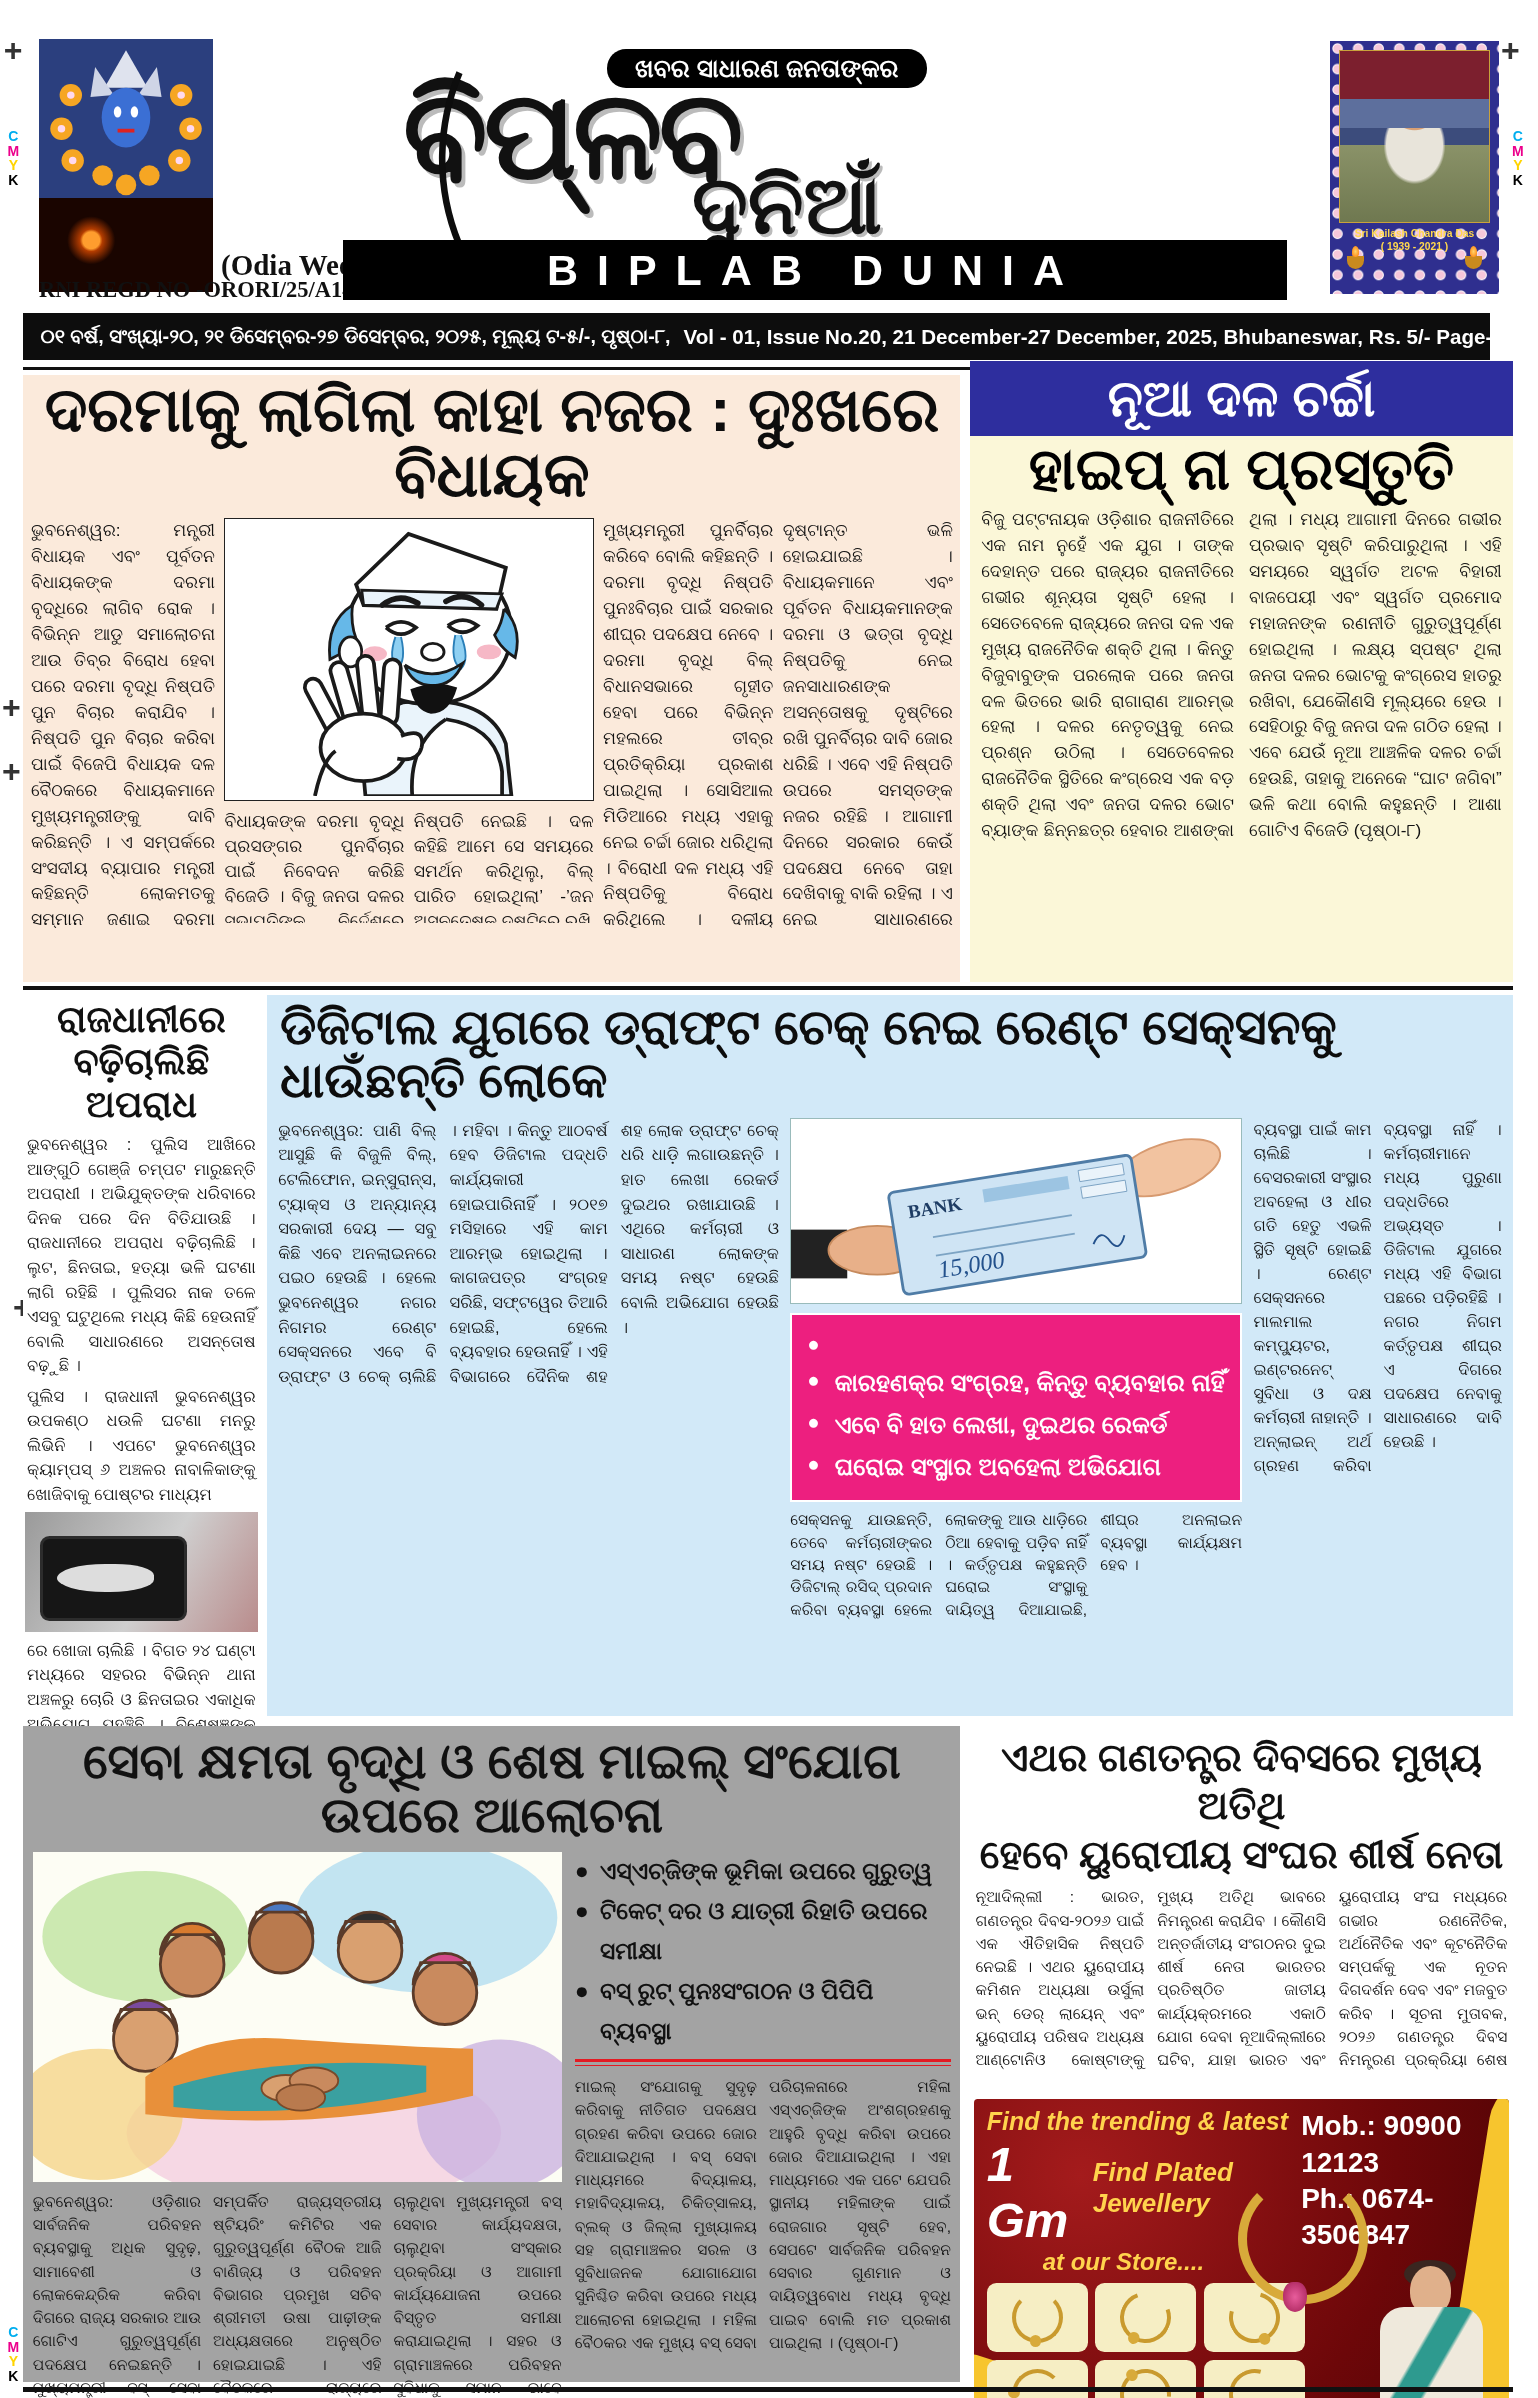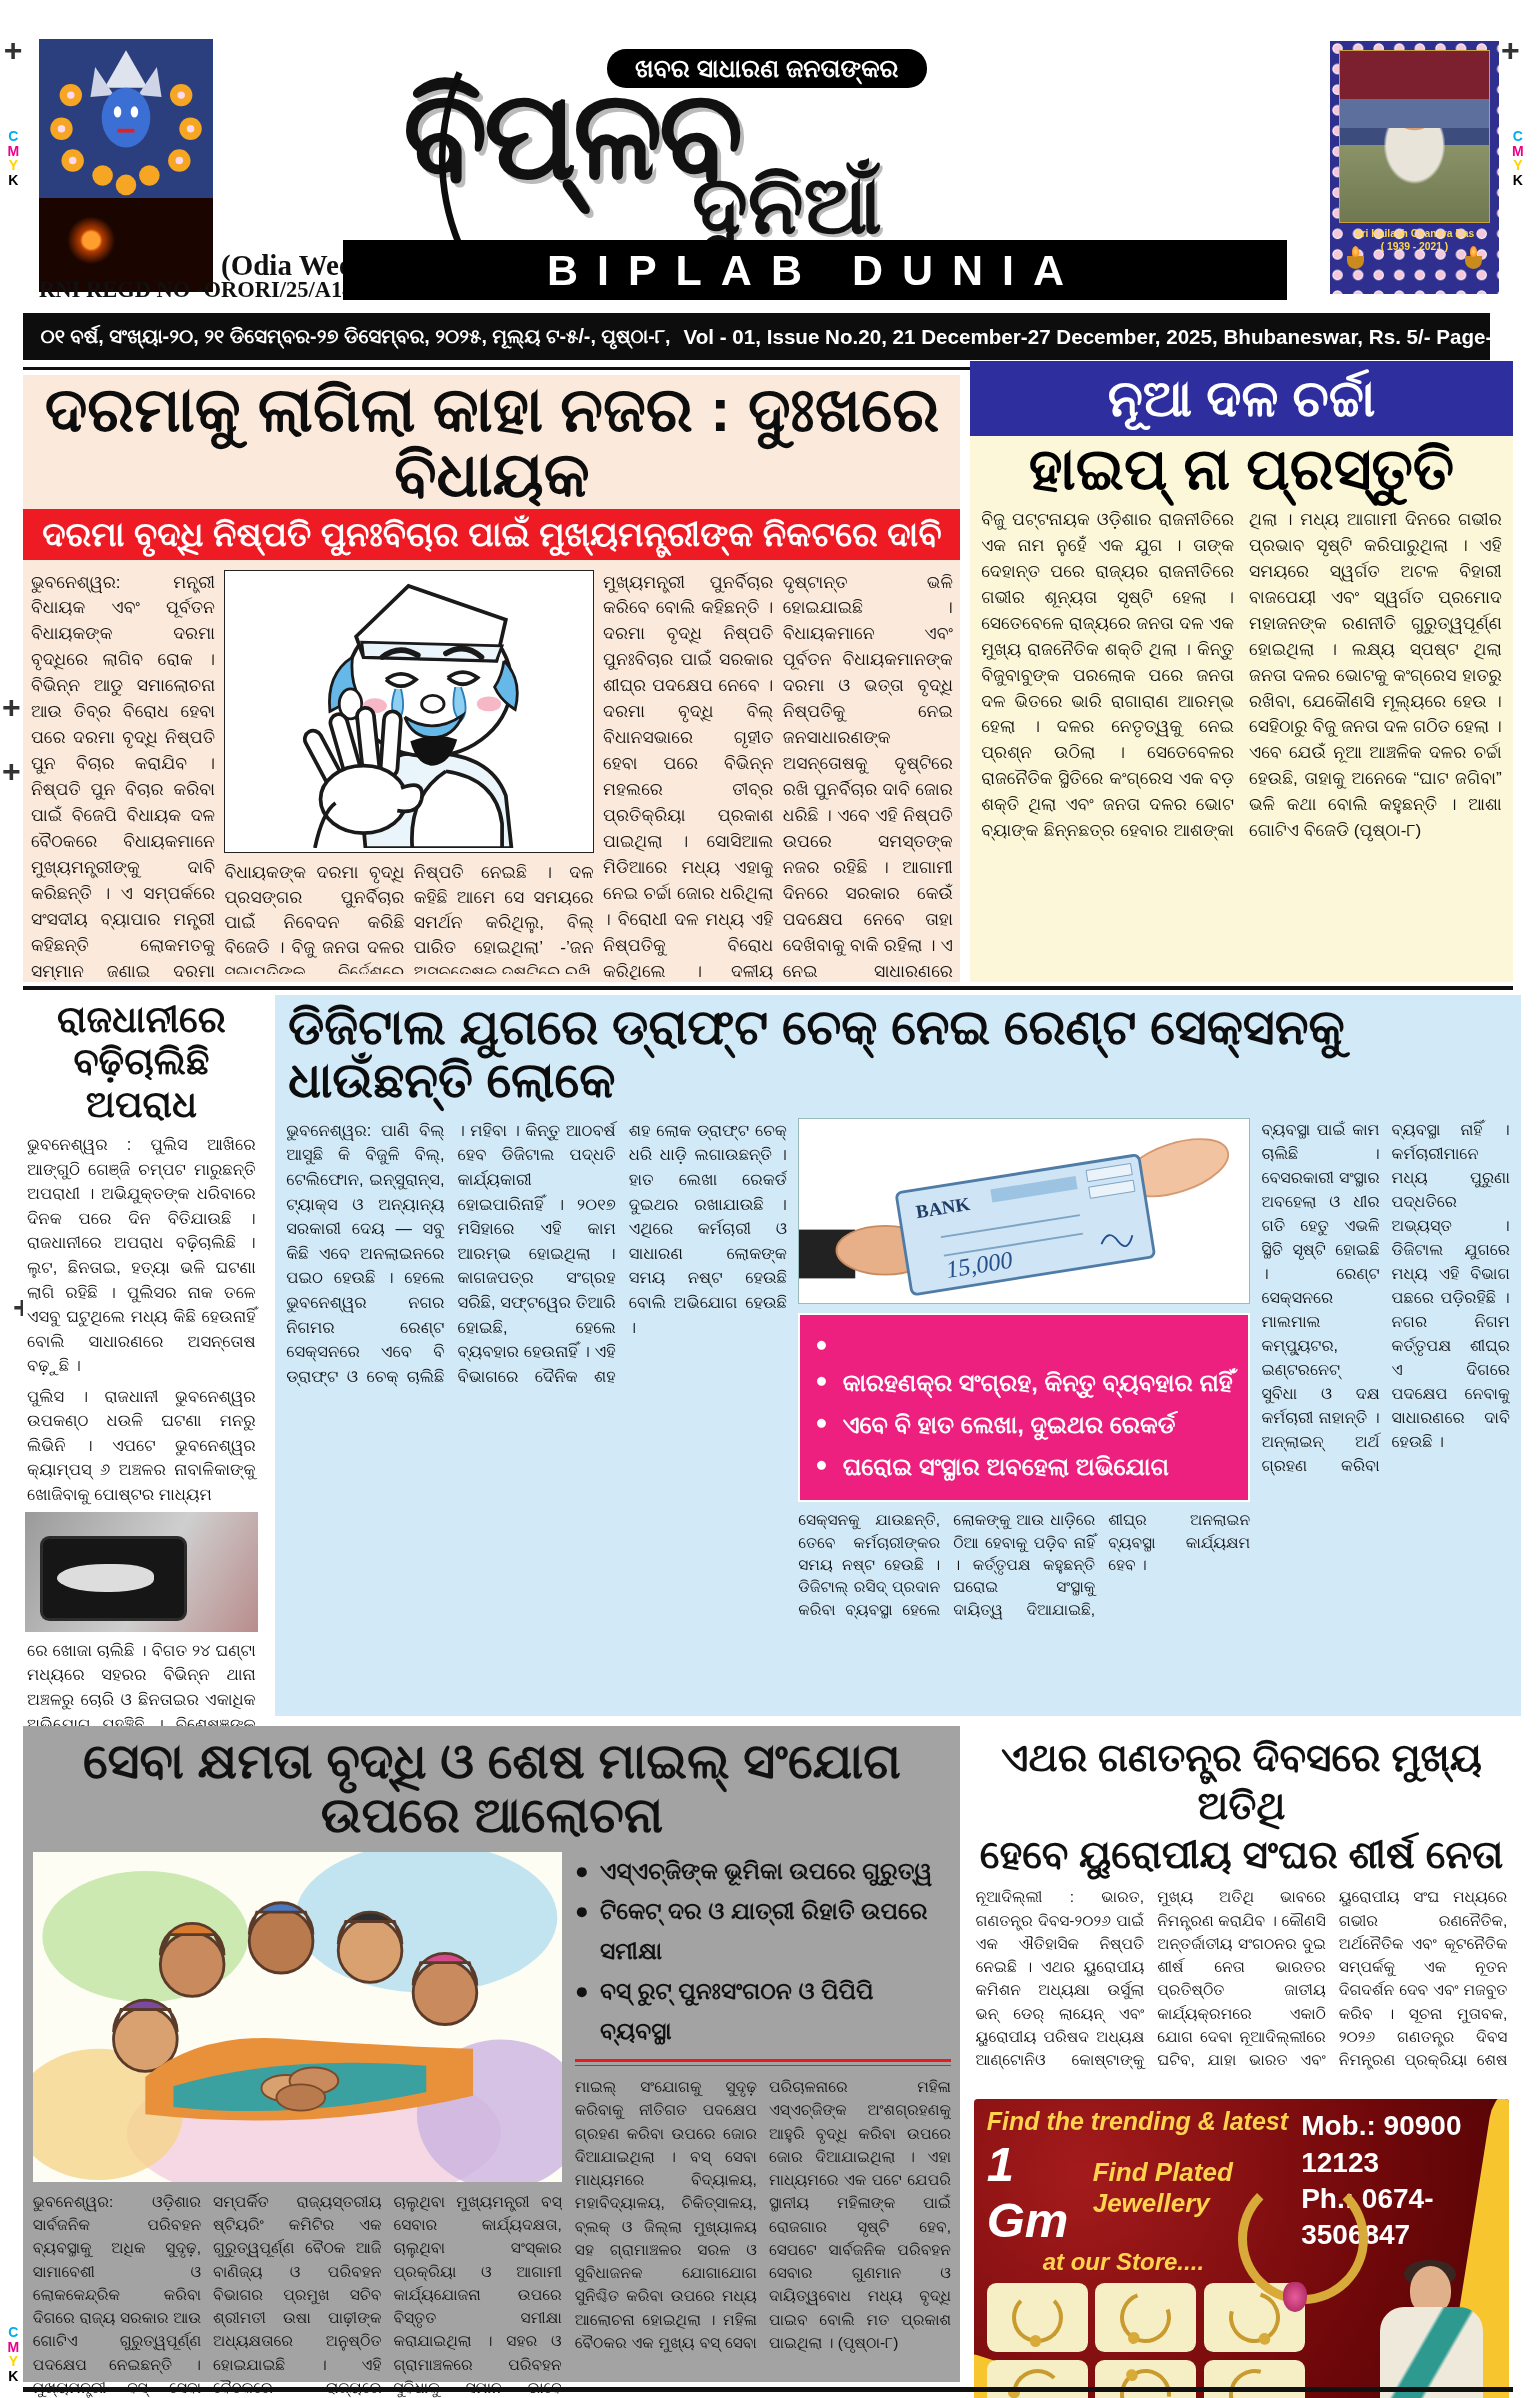--- a/index.html
+++ b/index.html
@@ -76,21 +76,21 @@
   .crime h3{margin:3.7px 0;font-size:37px;line-height:1.15;text-align:center;font-weight:bold;}
   .crime p{margin:5.6px 3.7px;font-size:16.4px;line-height:1.5;text-align:justify;}
   .crimephoto{margin:3.7px 1.9px;height:120px;
     background:linear-gradient(120deg,#9a9a9a,#cfcfcf 55%,#b98c8c);position:relative;}
   .crimephoto .tab{position:absolute;left:15px;top:24px;width:141px;height:79px;background:#161616;
     border-radius:9.4px;border:3.7px solid #2c2c2c;}
   .crimephoto .sheet{position:absolute;left:32px;top:52px;width:97px;height:28px;background:#ddd;
     border-radius:50% 40% 45% 50%;}
 
   
-  .digital{left:267px;top:995px;width:1246px;height:721px;background:#d2e9f8;margin-left:8px;}
+  .digital{left:267px;top:995px;width:1246px;height:721px;background:#d2e9f8;}
   .digital h2{margin:5.6px 13px 1.9px;font-size:49px;font-weight:bold;line-height:1.1;color:#0d0d0d;}
   .digrow{display:flex;gap:11.2px;padding:7.5px 11.2px 0;box-sizing:border-box;}
   .dig3{width:506px;column-count:3;column-gap:13px;font-size:16.4px;line-height:1.5;
     text-align:justify;height:611px;overflow:hidden;}
   .digcenter{width:455px;display:flex;flex-direction:column;}
   .chequebox{background:#fff;border:0.9px solid #9bb;height:184px;}
   .pinkbox{margin-top:9.4px;background:#ed1f7f;border:2.8px solid #fff;color:#fff;padding:11.2px 15px;}
   .pinkbox .b{display:flex;gap:15px;font-size:24px;font-weight:bold;line-height:1.75;}
   .pinkbox .dot{font-size:20.6px;}
   .digsub{margin-top:7.5px;column-count:3;column-gap:13px;font-size:15.5px;line-height:1.45;
@@ -245,21 +245,20 @@
   </div>
 
   <div class="abs datebar">
     <span class="od">୦୧ ବର୍ଷ, ସଂଖ୍ୟା-୨୦, ୨୧ ଡିସେମ୍ବର-୨୭ ଡିସେମ୍ବର, ୨୦୨୫, ମୂଲ୍ୟ ଟ-୫/-, ପୃଷ୍ଠା-୮,</span>
     <span class="en">Vol - 01, Issue No.20, 21 December-27 December, 2025, Bhubaneswar,  Rs. 5/-  Page- 8</span>
   </div>
   <div class="abs toprule"></div>
 
   <div class="abs lead">
     <h1>ଦରମାକୁ ଲାଗିଲା କାହା ନଜର : ଦୁଃଖରେ ବିଧାୟକ</h1>
-    <div class="redbar">ଦରମା ବୃଦ୍ଧି ନିଷ୍ପତି ପୁନଃବିଚାର ପାଇଁ ମୁଖ୍ୟମନ୍ତ୍ରୀଙ୍କ ନିକଟରେ ଦାବି</div>
     <div class="leadbody">
       <div class="lcol lc1">ଭୁବନେଶ୍ୱର: ମନ୍ତ୍ରୀ ବିଧାୟକ ଏବଂ ପୂର୍ବତନ ବିଧାୟକଙ୍କ ଦରମା ବୃଦ୍ଧିରେ ଲାଗିବ ରୋକ । ବିଭିନ୍ନ ଆଡୁ ସମାଲୋଚନା ଆଉ ତିବ୍ର ବିରୋଧ ହେବା ପରେ ଦରମା ବୃଦ୍ଧି ନିଷ୍ପତି ପୁନ ବିଚାର କରାଯିବ । ନିଷ୍ପତି ପୁନ ବିଚାର କରିବା ପାଇଁ ବିଜେପି ବିଧାୟକ ଦଳ ବୈଠକରେ ବିଧାୟକମାନେ ମୁଖ୍ୟମନ୍ତ୍ରୀଙ୍କୁ ଦାବି କରିଛନ୍ତି । ଏ ସମ୍ପର୍କରେ ସଂସଦୀୟ ବ୍ୟାପାର ମନ୍ତ୍ରୀ କହିଛନ୍ତି ଲୋକମତକୁ ସମ୍ମାନ ଜଣାଇ ଦରମା ବୃଦ୍ଧି ନିଷ୍ପତି ଉପରେ ପୁନବିଚାର କରିବାକୁ ବିଧାୟକ ମାନେ ମୁଖ୍ୟମନ୍ତ୍ରୀଙ୍କୁ କହିଛନ୍ତି । ଜନସାଧାରଣଙ୍କ ଭାବନାକୁ ଗୁରୁତ୍ୱ ଦେଇ ଏହି ପଦକ୍ଷେପ ନିଆଯାଇଛି ବୋଲି ମନ୍ତ୍ରୀ କହିଛନ୍ତି । ସେହିପରି</div>
       <div class="lcenter">
         <div class="cartoonbox">
           <svg width="367" height="277" viewBox="0 0 392 296">
             <rect width="392" height="296" fill="#ffffff"></rect>
 
             <path d="M150 296 Q140 210 190 196 Q280 186 300 240 L306 296 Z" fill="#eaf4fb" stroke="#1a1a1a" stroke-width="4"></path>
             <path d="M236 214 Q290 222 296 270 L296 296 L200 296 Q196 240 236 214" fill="#ffffff" stroke="#1a1a1a" stroke-width="4"></path>
 

